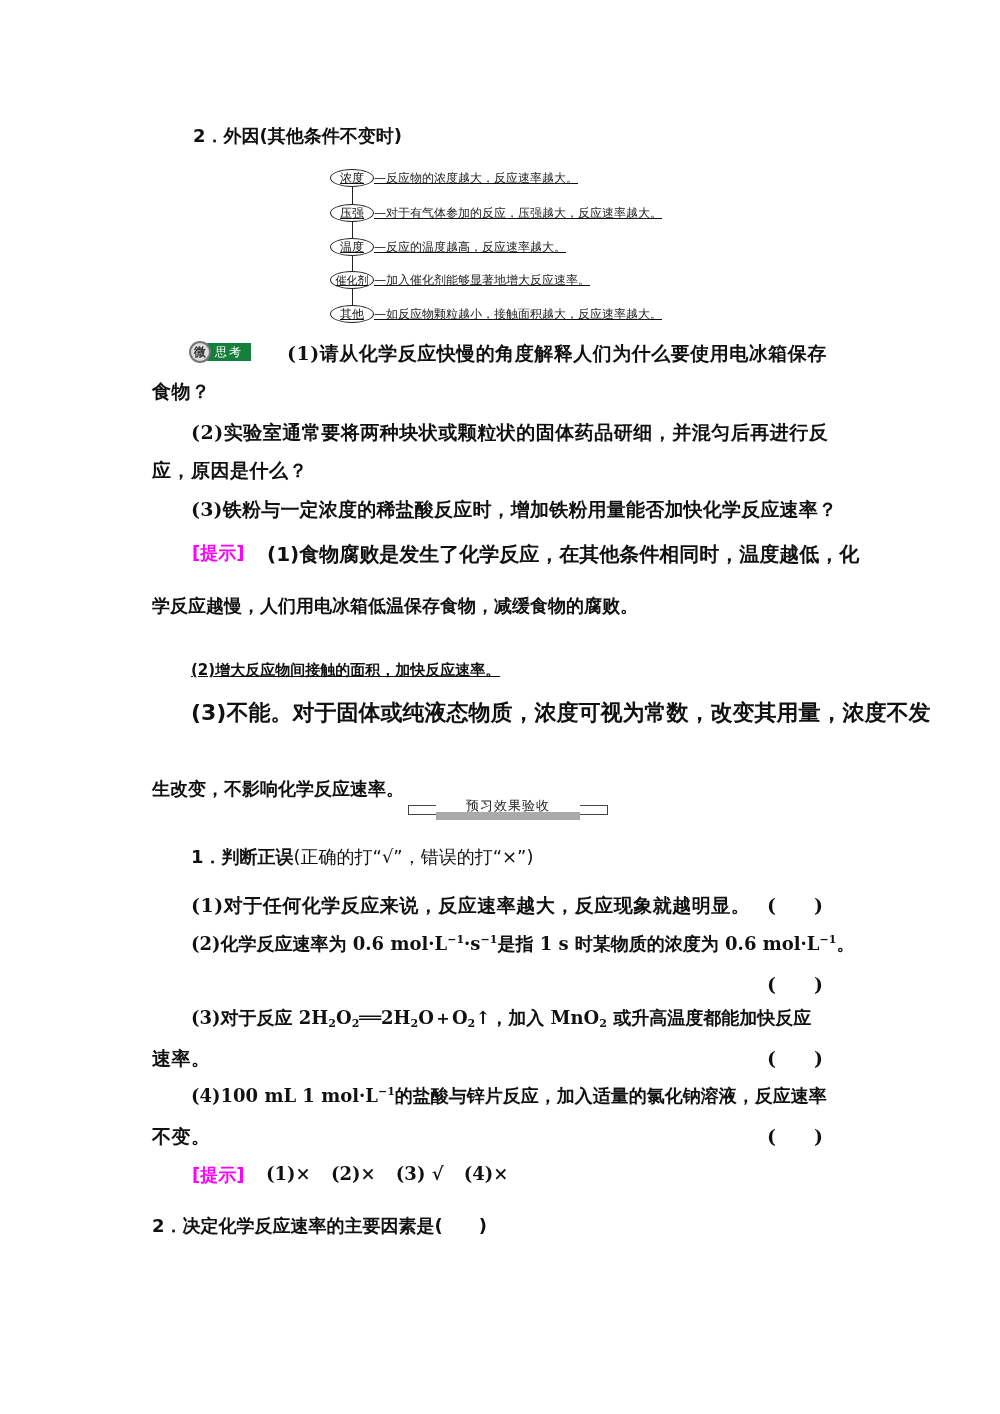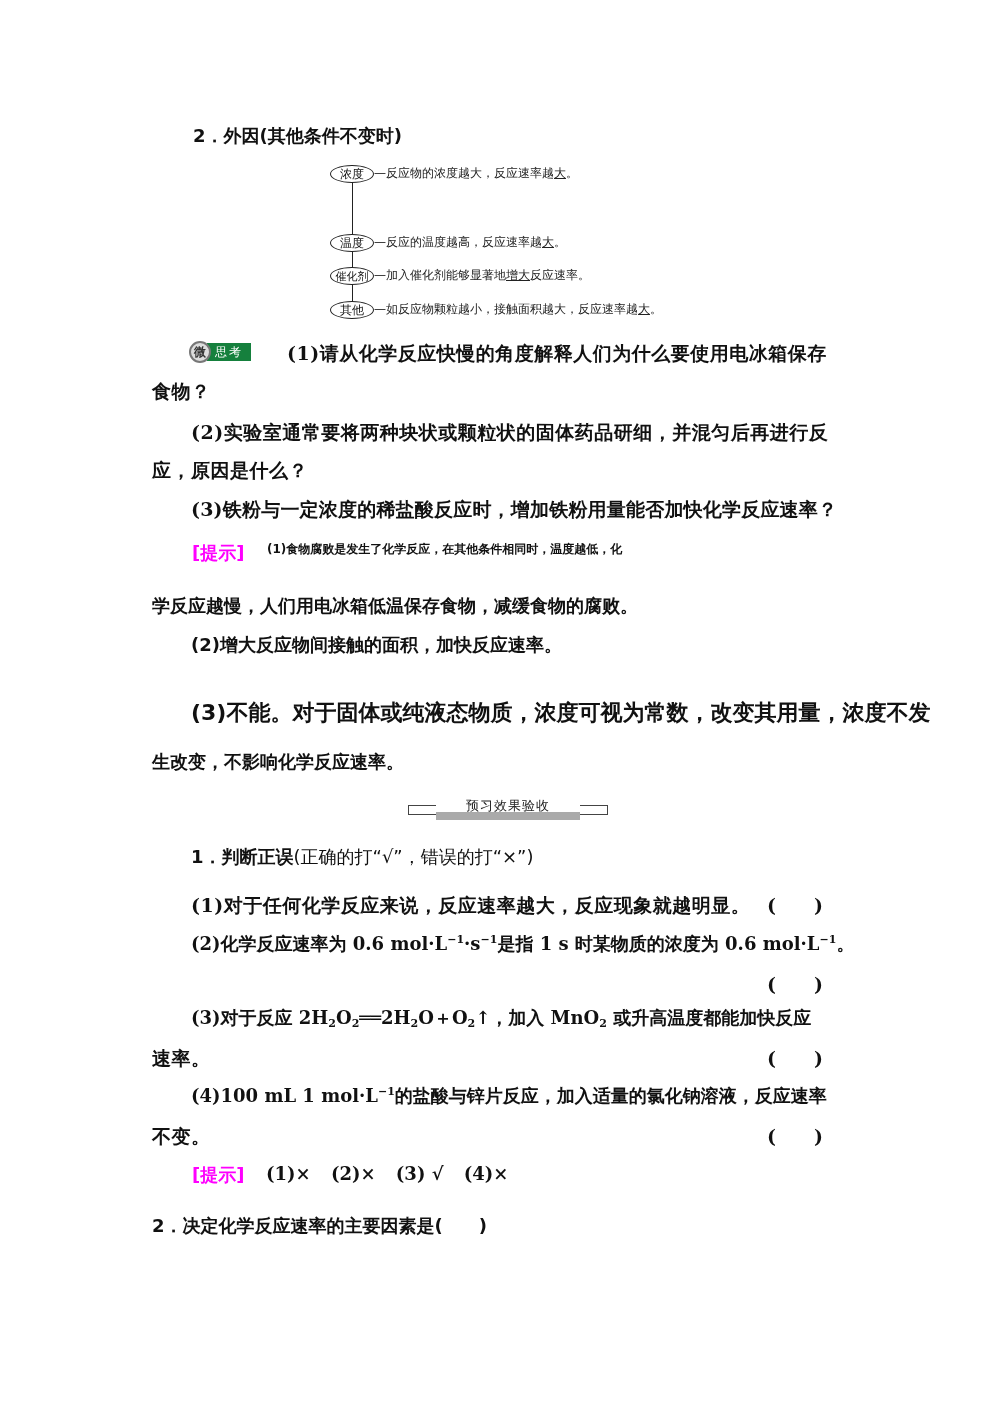--- a/index.html
+++ b/index.html
@@ -8,21 +8,21 @@
     .abs { position: absolute; white-space: nowrap; }
     .b { font-weight: bold; }
     .t20 { font-size: 19px; letter-spacing: 0.5px; }
     .magenta { color: #ff00ff; font-family: "DejaVu Sans", sans-serif; font-weight: bold; font-size: 18px; }
     sup { font-size: 11px; vertical-align: 7px; line-height: 0; }
     sub { font-size: 11px; vertical-align: -3px; line-height: 0; }
 
     
     .diagram { position: absolute; left: 330px; top: 162px; width: 420px; height: 165px; }
     .dg-vline { position: absolute; left: 22px; top: 14px; width: 1px; height: 136px; background: #222; }
-    .dg-row { position: absolute; left: 0; height: 22px; display: flex; align-items: flex-start; }
+    .dg-row { position: absolute; left: 0; height: 22px; display: flex; align-items: flex-end; text-decoration: underline; }
     .dg-oval { width: 44px; height: 18px; border: 1px solid #222; border-radius: 50%;
                background: #fff; display: flex; align-items: center; justify-content: center;
                font-size: 12px; font-family: "DejaVu Serif", serif; box-sizing: border-box; }
     .dg-text { font-size: 12px; font-family: "DejaVu Serif", serif; color: #222; }
     .dg-text u { text-decoration: underline; }
 
     
     .badge { position: absolute; left: 189px; top: 341px; height: 22px; display: flex; align-items: center; }
     .badge-circle { width: 22px; height: 22px; border-radius: 50%; border: 2px solid #777; background: #ddd;
                     box-sizing: border-box; display: flex; align-items: center; justify-content: center;
@@ -49,20 +49,24 @@
 <div class="abs b sans-b" style="left:193px; top:124px; font-size:18px;">2．外因(其他条件不变时)</div>
 
 <div class="diagram">
   <div class="dg-vline"></div>
 
   <div class="dg-row" style="top:3px;">
     <div class="dg-oval">浓度</div>
     <span class="dg-text"><span>—反应物的浓度越大，反应速率越</span><u>大</u><span>。</span></span>
   </div>
 
+  <div class="dg-row" style="top:38px;">
+    <div class="dg-oval">压强</div>
+    <span class="dg-text"><span>—对于有气体参加的反应，压强越大，反应速率越</span><u>大</u><span>。</span></span>
+  </div>
 
   <div class="dg-row" style="top:72px;">
     <div class="dg-oval">温度</div>
     <span class="dg-text"><span>—反应的温度越高，反应速率越</span><u>大</u><span>。</span></span>
   </div>
 
   <div class="dg-row" style="top:139px;">
     <div class="dg-oval">其他</div>
     <span class="dg-text"><span>—如反应物颗粒越小，接触面积越大，反应速率越</span><u>大</u><span>。</span></span>
   </div>
@@ -78,25 +82,25 @@
   <div class="badge-label">思考</div>
 </div>
 
 <div class="abs b t20" style="left:287px; top:341px;">(1)请从化学反应快慢的角度解释人们为什么要使用电冰箱保存</div>
 <div class="abs b t20" style="left:152px; top:379px;">食物？</div>
 <div class="abs b t20" style="left:191px; top:420px;">(2)实验室通常要将两种块状或颗粒状的固体药品研细，并混匀后再进行反</div>
 <div class="abs b t20" style="left:152px; top:458px;">应，原因是什么？</div>
 <div class="abs b t20" style="left:191px; top:497px; letter-spacing:0.2px;">(3)铁粉与一定浓度的稀盐酸反应时，增加铁粉用量能否加快化学反应速率？</div>
 
 <div class="abs magenta" style="left:192px; top:541px;">[提示]</div>
-<div class="abs sans-b" style="left:267px; top:541px; font-size:12px;">(1)食物腐败是发生了化学反应，在其他条件相同时，温度越低，化</div>
+<div class="abs sans-b" style="left:267px; top:541px; font-size:20px;">(1)食物腐败是发生了化学反应，在其他条件相同时，温度越低，化</div>
 <div class="abs sans-b" style="left:152px; top:594px; font-size:18px;">学反应越慢，人们用电冰箱低温保存食物，减缓食物的腐败。</div>
-<div class="abs sans-b" style="left:191px; top:633px; font-size:18px;">(2)增大反应物间接触的面积，加快反应速率。</div>
+<div class="abs sans-b" style="left:191px; top:661px; font-size:15px;text-decoration:underline;">(2)增大反应物间接触的面积，加快反应速率。</div>
 <div class="abs sans-b" style="left:191px; top:698px; font-size:22px;">(3)不能。对于固体或纯液态物质，浓度可视为常数，改变其用量，浓度不发</div>
-<div class="abs sans-b" style="left:152px; top:750px; font-size:18px;font-family:Liberation Serif, serif;">生改变，不影响化学反应速率。</div>
+<div class="abs sans-b" style="left:152px; top:777px; font-size:18px;font-family:Liberation Serif, serif;">生改变，不影响化学反应速率。</div>
 
 <div class="sec-head">
   <div class="bracket-l"></div>
   <div class="bar"></div>
   <div class="bracket-r"></div>
   <div class="label">预习效果验收</div>
 </div>
 
 <div class="abs" style="left:191px; top:845px; font-size:18px;">
   <span class="sans-b">1．判断正误</span><span style="font-family:'DejaVu Sans',sans-serif;">(正确的打“√”，错误的打“×”)</span>

